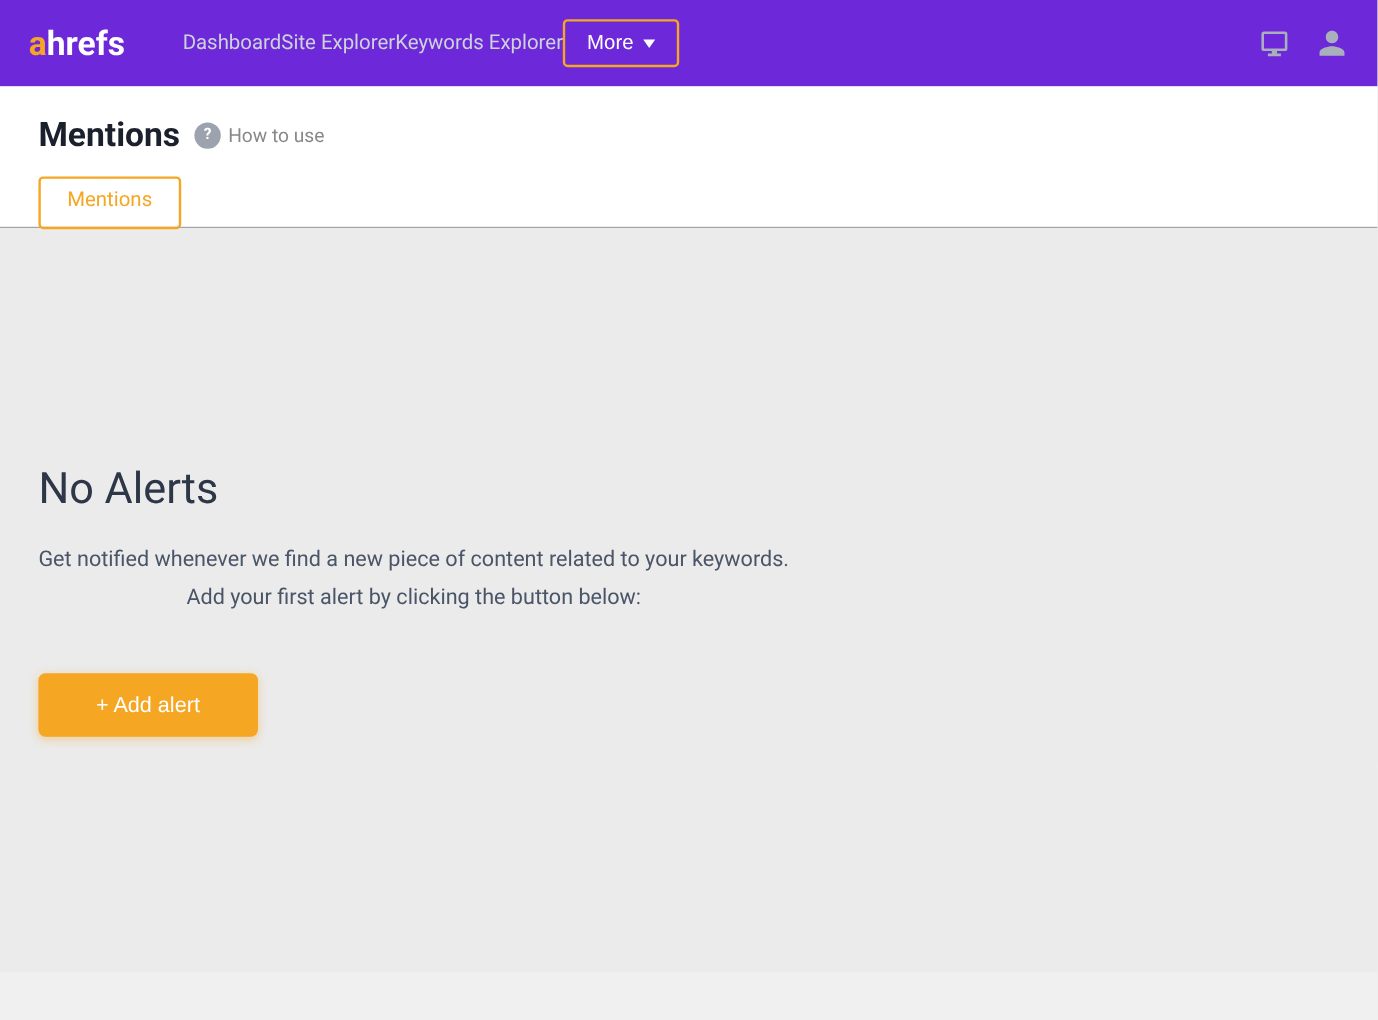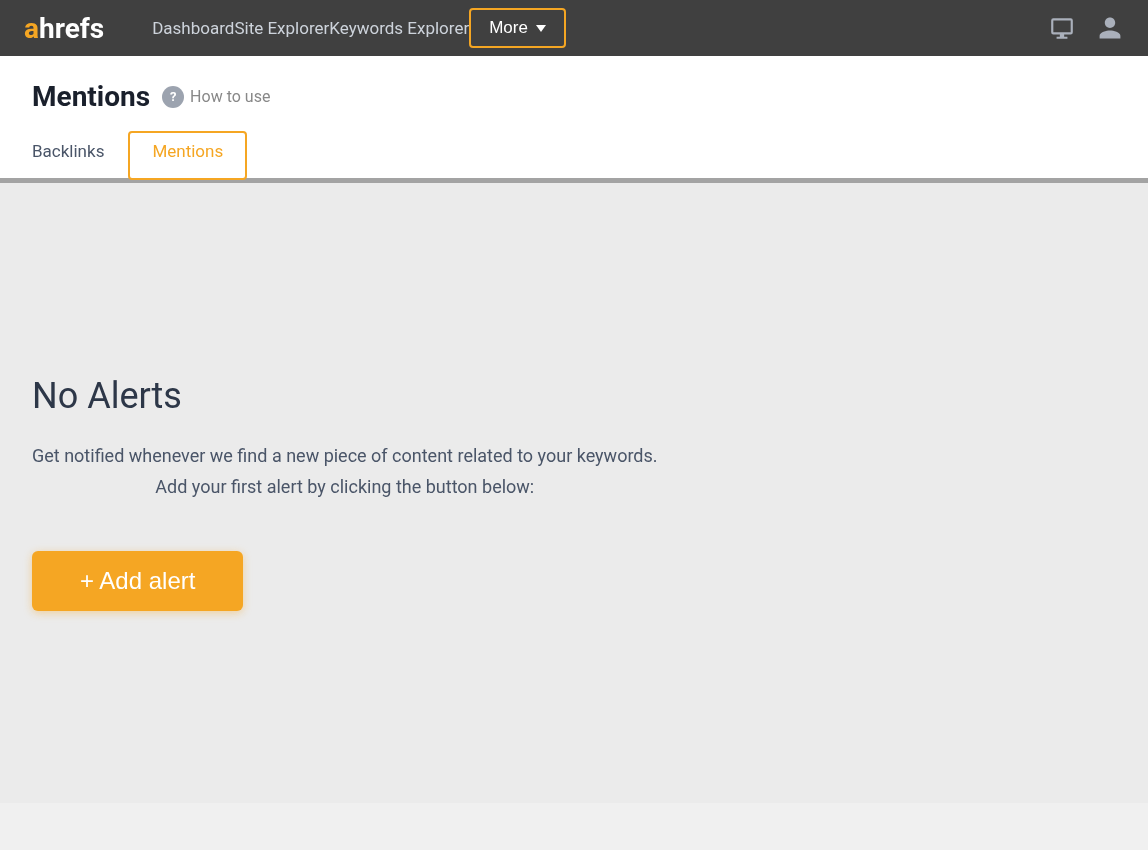--- a/index.html
+++ b/index.html
@@ -1,21 +1,21 @@
 <!DOCTYPE html>
 <html><head>
   <meta charset="utf-8">
   <style>
     * { margin: 0; padding: 0; box-sizing: border-box; }
     body { font-family: -apple-system, BlinkMacSystemFont, 'Segoe UI', Roboto, sans-serif; background: #f0f0f0; width: 1148px; min-height: 850px; }
 
     
     .navbar {
-      background: #404040;
-      height: 56px;
+      background: #6d28d9;
+      height: 72px;
       display: flex;
       align-items: center;
       padding: 0 24px;
       gap: 32px;
     }
     .logo {
       display: flex;
       align-items: center;
       margin-right: 16px;
     }
@@ -75,21 +75,21 @@
     .icon-monitor svg, .icon-user svg {
       fill: #aab0bb;
       width: 26px;
       height: 26px;
     }
 
     
     .header-section {
       background: #fff;
       padding: 24px 48px 0 32px;
-      border-bottom: 5px solid #a3a3a3;
+      border-bottom: 1px solid #a3a3a3;
     }
     .page-title-row {
       display: flex;
       align-items: center;
       gap: 12px;
       margin-bottom: 18px;
     }
     .page-title {
       font-size: 28px;
       font-weight: 700;
@@ -161,21 +161,21 @@
       max-width: 760px;
       line-height: 1.7;
       margin-bottom: 48px;
     }
     .add-alert-btn {
       background: #f5a623;
       color: #fff;
       border: none;
       border-radius: 6px;
       padding: 16px 48px;
-      font-size: 24px;
+      font-size: 18px;
       font-weight: 500;
       cursor: pointer;
       box-shadow: 0 2px 8px rgba(245,166,35,0.4);
     }
   </style>
 </head>
 <body>
 
 <nav class="navbar">
   <div class="logo">
@@ -208,21 +208,20 @@
 
 <div class="header-section">
   <div class="page-title-row">
     <h1 class="page-title">Mentions</h1>
     <a class="how-to-use">
       <span class="question-icon">?</span>
       <span>How to use</span>
     </a>
   </div>
   <div class="tabs-row">
-    <a class="tab">Backlinks</a>
     <a class="tab active">Mentions</a>
   </div>
 </div>
 
 <main class="main-content">
   <h2 class="no-alerts-title">No Alerts</h2>
   <p class="no-alerts-desc">
     <span>Get notified whenever we find a new piece of content related to your keywords.</span><br>
     <span>Add your first alert by clicking the button below:</span>
   </p>

